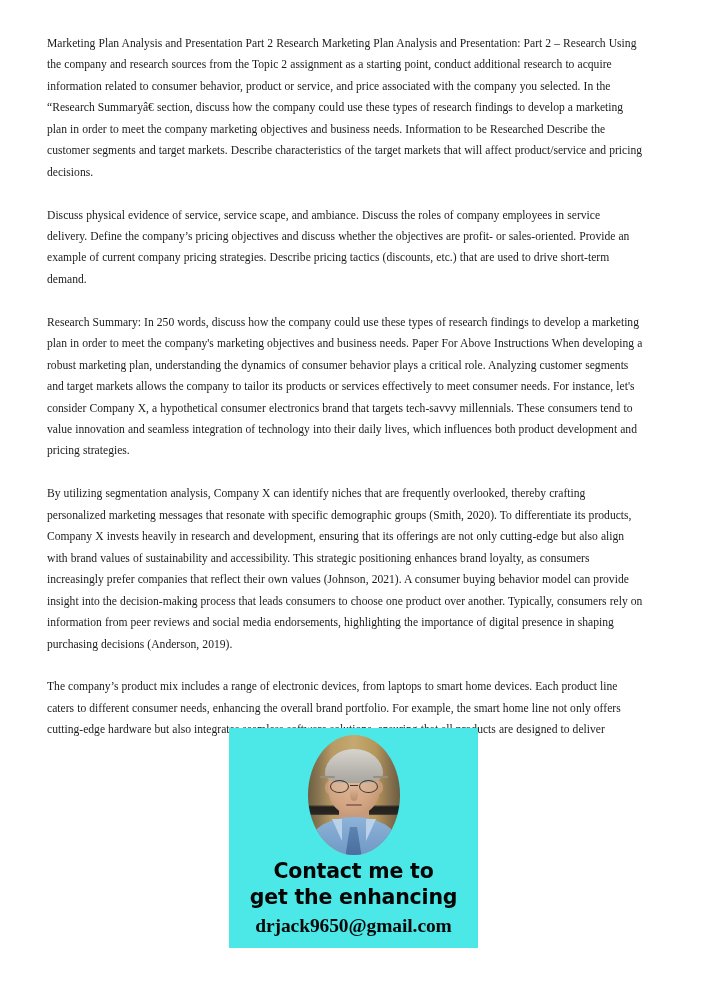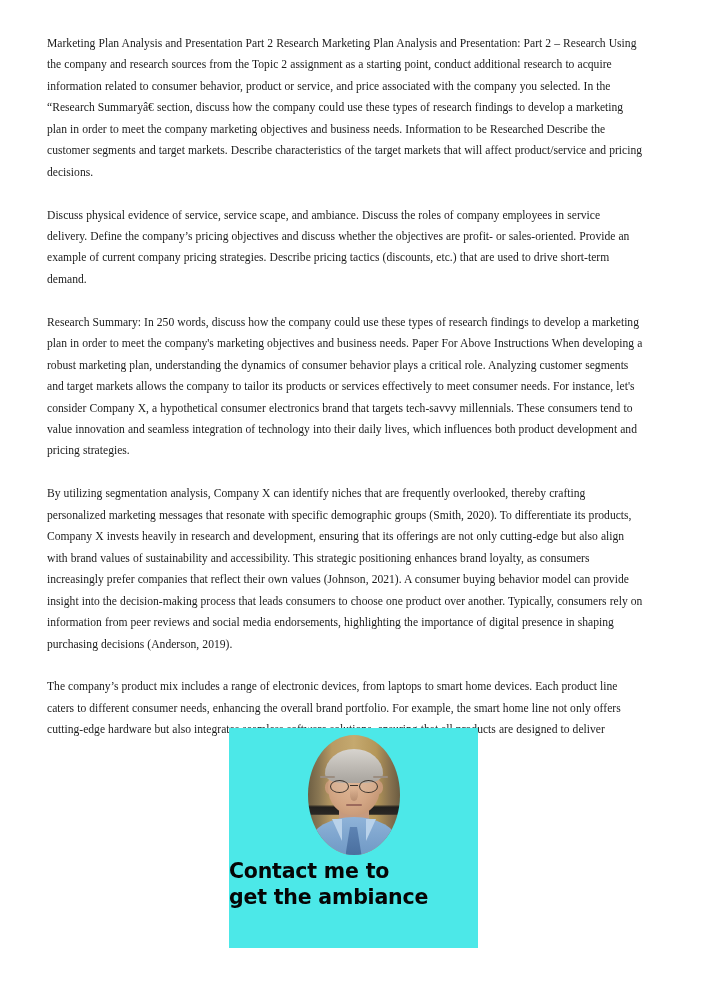--- a/index.html
+++ b/index.html
@@ -221,21 +221,21 @@
     background: #9c6a5c;
     border-radius: 3px;
   }
 
   
   #overlay-text {
     position: absolute;
     left: 0;
     right: 0;
     top: 130px;
-    text-align: left;
+    text-align: center;
   }
   .ov-line {
     font-family: "DejaVu Sans", "Liberation Sans", sans-serif;
     font-weight: bold;
     font-size: 20.5px;
     line-height: 26px;
     color: #050505;
     letter-spacing: -0.2px;
   }
   #ov-email {
@@ -281,18 +281,19 @@
           <div class="lens r"></div>
           <div id="bridge"></div>
         </div>
         <div id="nose"></div>
         <div id="mouth"></div>
       </div>
     </div>
 
     <div id="overlay-text">
       <div class="ov-line">Contact me to</div>
-      <div class="ov-line">get the ambiance</div>
+      <div class="ov-line">get the enhancing</div>
+      <div id="ov-email">drjack9650@gmail.com</div>
     </div>
 
   </div>
 
 </div>
 
 </body></html>

